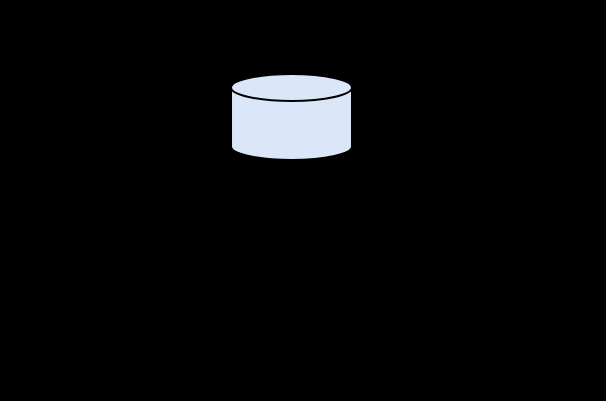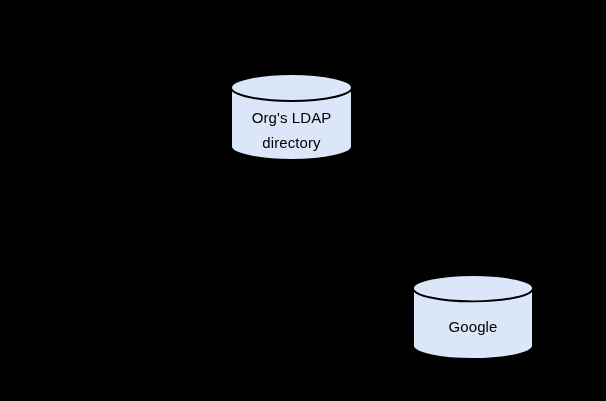--- a/index.html
+++ b/index.html
@@ -53,30 +53,17 @@
 </head>
 <body>
 
 <div class="canvas">
 
   <div class="node node-ldap">
     <svg viewBox="0 0 122 88" preserveAspectRatio="none" aria-hidden="true">
       <path class="cyl-body" d="M1 14.5 V73.5 A60 13.5 0 0 0 121 73.5 V14.5" fill="#dbe6f8"></path>
       <ellipse class="cyl-top" cx="61" cy="14.5" rx="60" ry="13.5" fill="#dbe6f8"></ellipse>
     </svg>
-    <div class="label">
-      <div>Org's LDAP</div>
-      <div>directory</div>
-    </div>
   </div>
 
 
-  <div class="node node-google">
-    <svg viewBox="0 0 122 88" preserveAspectRatio="none" aria-hidden="true">
-      <path class="cyl-body" d="M1 14.5 V73.5 A60 13.5 0 0 0 121 73.5 V14.5" fill="#dbe6f8"></path>
-      <ellipse class="cyl-top" cx="61" cy="14.5" rx="60" ry="13.5" fill="#dbe6f8"></ellipse>
-    </svg>
-    <div class="label">
-      <div>Google</div>
-    </div>
-  </div>
 
 </div>
 
 </body></html>

